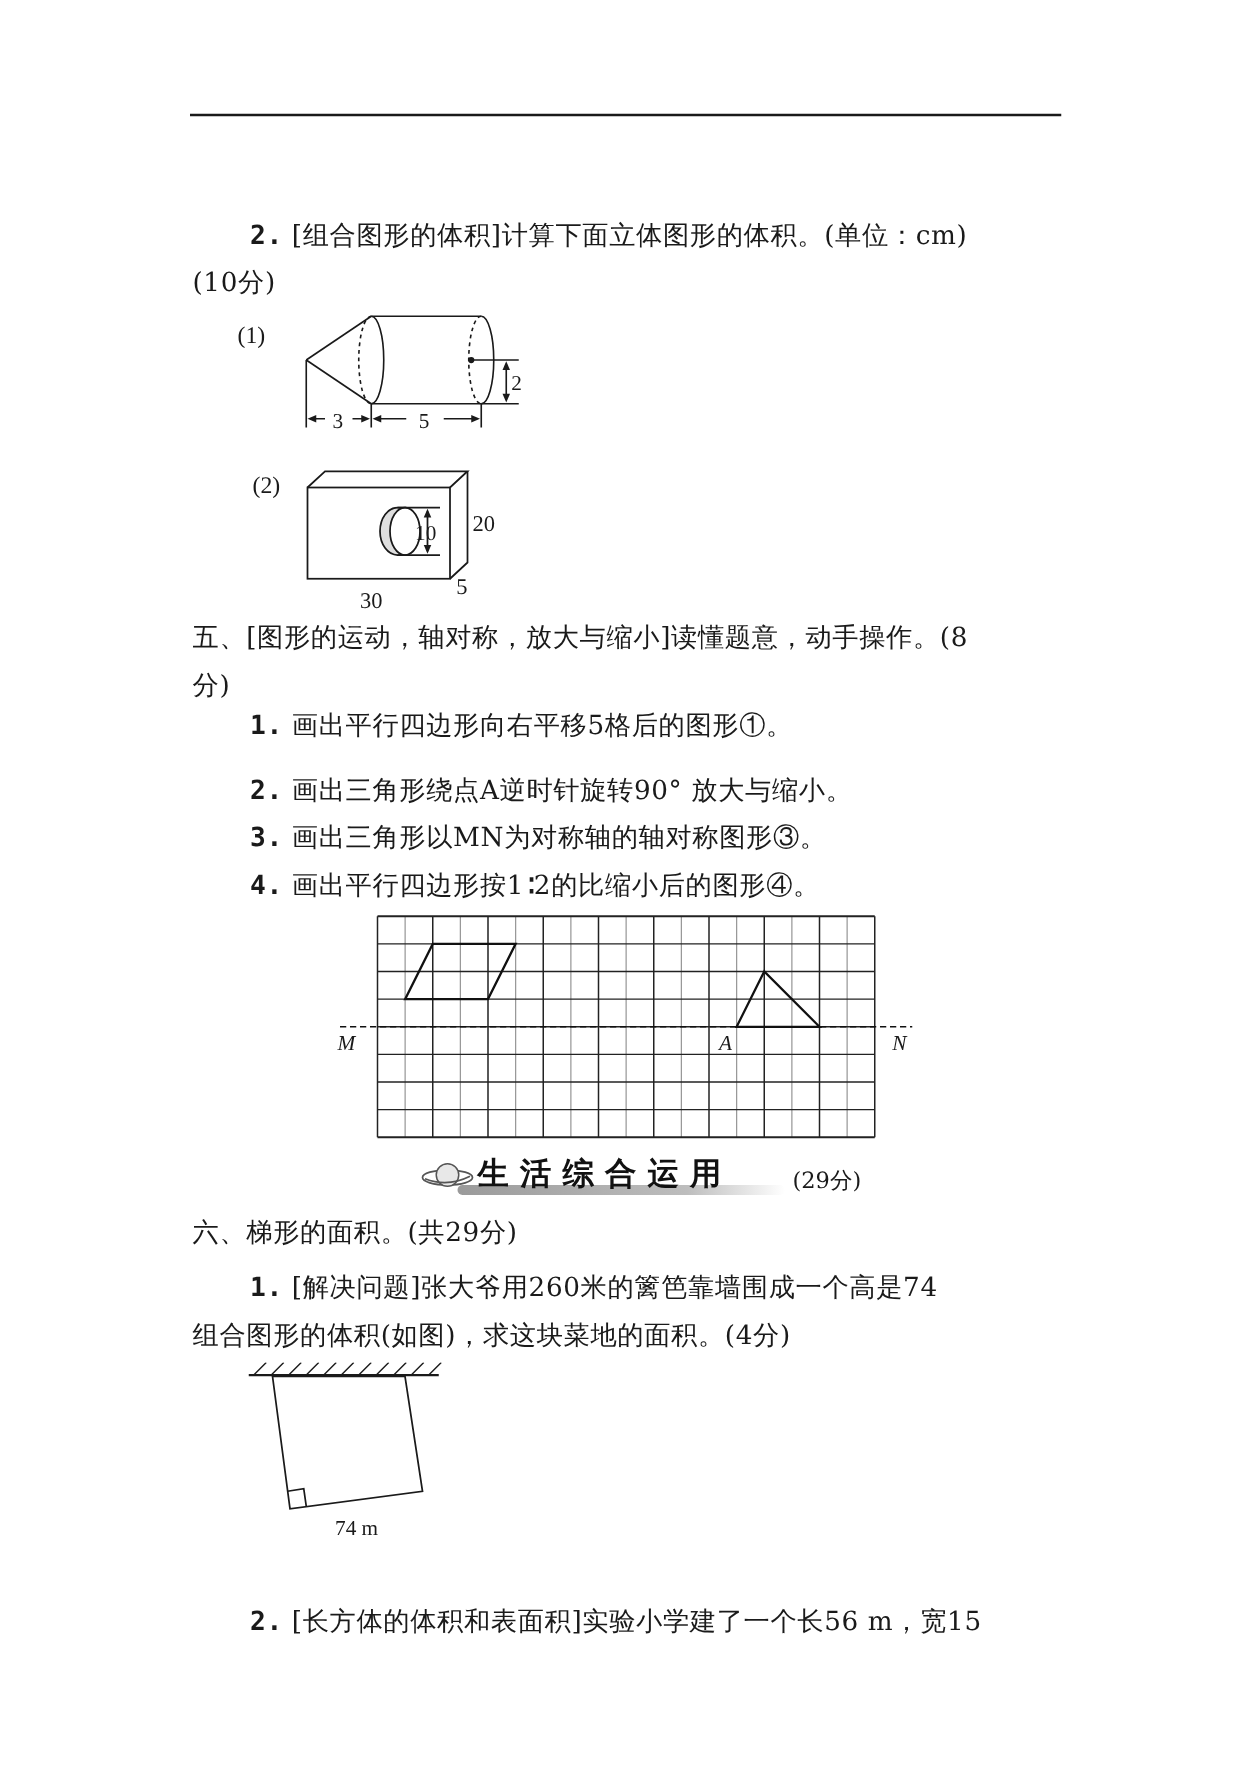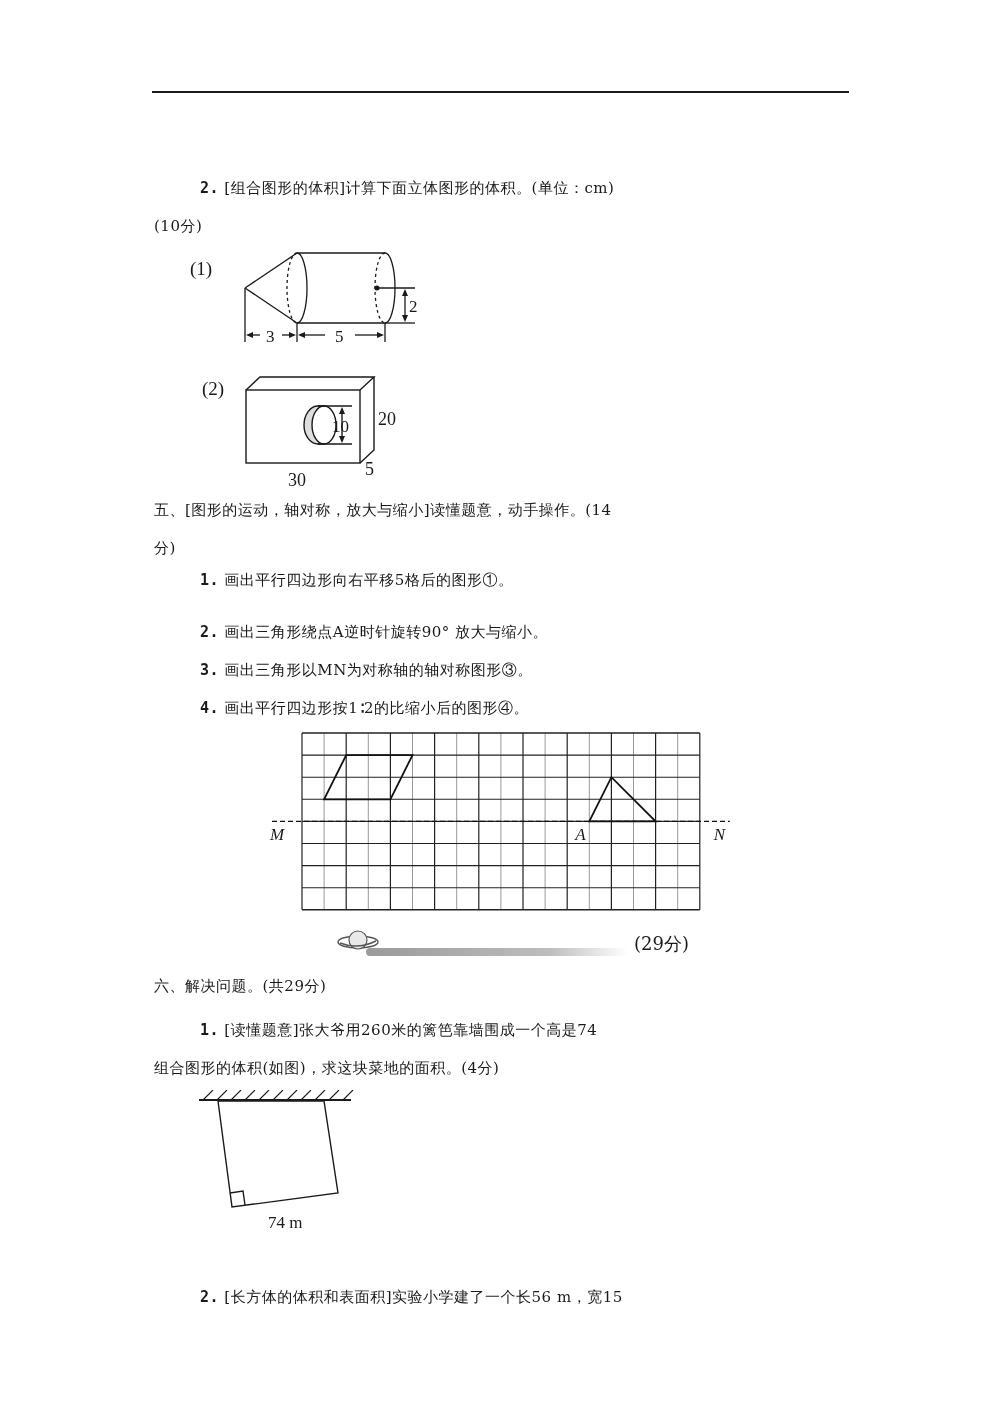--- a/index.html
+++ b/index.html
@@ -1,20 +1,20 @@
 <!DOCTYPE html>
 <html><head>
 <meta charset="utf-8">
 <style>
   html, body { margin: 0; padding: 0; background: #ffffff; }
   body { width: 1000px; height: 1415px; position: relative; overflow: hidden;
          font-family: "DejaVu Serif", "Liberation Serif", serif; color: #1a1a1a; }
   .abs { position: absolute; }
   .rule { left: 152px; top: 91px; width: 697px; height: 2px; background: #1a1a1a; }
-  .line { font-size: 15px; line-height: 24px; white-space: nowrap; letter-spacing: 0.5px; }
+  .line { font-size: 21px; line-height: 24px; white-space: nowrap; letter-spacing: 0.5px; }
   .num { font-weight: bold; font-family: "DejaVu Sans Mono", "Liberation Mono", monospace; }
   .fig-label { font-size: 19px; font-family: "Liberation Serif", serif; }
   svg text { font-family: "Liberation Serif", "DejaVu Serif", serif; }
   .banner { left: 336px; top: 920px; width: 300px; height: 40px; }
   .banner-title { position: absolute; left: 46px; top: 2px; font-family: "DejaVu Sans", sans-serif;
                   font-weight: bold; font-size: 25px; letter-spacing: 9px; color: #111; }
   .banner-swoosh { position: absolute; left: 30px; top: 28px; width: 262px; height: 8px;
                    background: linear-gradient(90deg, #9a9a9a, #bdbdbd 70%, rgba(200,200,200,0)); border-radius: 4px; }
   .banner-score { position: absolute; left: 298px; top: 12px; font-size: 18px; white-space: nowrap; }
 </style>
@@ -80,21 +80,21 @@
   <g fill="#1a1a1a">
     <polygon points="102,35 99,42 105,42"></polygon>
     <polygon points="102,71 99,64 105,64"></polygon>
   </g>
   <text x="92" y="60" font-size="17" fill="#1a1a1a">10</text>
   <text x="138" y="53" font-size="18" fill="#1a1a1a">20</text>
   <text x="125" y="103" font-size="18" fill="#1a1a1a">5</text>
   <text x="48" y="114" font-size="18" fill="#1a1a1a">30</text>
 </svg>
 
-<div class="abs line" style="left:154px; top:498px;">五、[图形的运动，轴对称，放大与缩小]读懂题意，动手操作。(14</div>
+<div class="abs line" style="left:154px; top:498px;">五、[图形的运动，轴对称，放大与缩小]读懂题意，动手操作。(8</div>
 <div class="abs line" style="left:154px; top:536px;">分)</div>
 
 <div class="abs line" style="left:200px; top:568px;">
   <span class="num">1.</span>
   <span>画出平行四边形向右平移5格后的图形①。</span>
 </div>
 <div class="abs line" style="left:200px; top:620px;">
   <span class="num">2.</span>
   <span>画出三角形绕点A逆时针旋转90° 放大与缩小。</span>
 </div>
@@ -148,27 +148,28 @@
   <text id="lbl-A" font-size="17" font-style="italic" fill="#1a1a1a" x="315.3" y="115.4">A</text>
 </svg>
 
 <div class="abs banner">
   <svg style="position:absolute; left:0; top:8px;" width="44" height="26">
     <ellipse cx="22" cy="14" rx="20" ry="6" fill="none" stroke="#555" stroke-width="1.4"></ellipse>
     <circle cx="22" cy="12" r="9" fill="#e8e8e8" stroke="#555" stroke-width="1.2"></circle>
     <path d="M4 15 Q22 22 40 13" fill="none" stroke="#555" stroke-width="1.4"></path>
   </svg>
   <div class="banner-swoosh"></div>
+  <div class="banner-title">生活综合运用</div>
   <div class="banner-score">(29分)</div>
 </div>
 
-<div class="abs line" style="left:154px; top:974px;">六、解决问题。(共29分)</div>
+<div class="abs line" style="left:154px; top:974px;">六、梯形的面积。(共29分)</div>
 <div class="abs line" style="left:200px; top:1018px;">
   <span class="num">1.</span>
-  <span>[读懂题意]张大爷用260米的篱笆靠墙围成一个高是74</span>
+  <span>[解决问题]张大爷用260米的篱笆靠墙围成一个高是74</span>
 </div>
 <div class="abs line" style="left:154px; top:1056px;">组合图形的体积(如图)，求这块菜地的面积。(4分)</div>
 
 <svg class="abs" style="left:195px; top:1090px;" width="160" height="145">
   <g stroke="#1a1a1a" stroke-width="1.4" fill="none">
     <line x1="4" y1="10" x2="156" y2="10" stroke-width="1.8"></line>
     <g stroke-width="1.1">
       <line x1="8" y1="10" x2="18" y2="0"></line>
         <line x1="22" y1="10" x2="32" y2="0"></line>
       <line x1="36" y1="10" x2="46" y2="0"></line>

